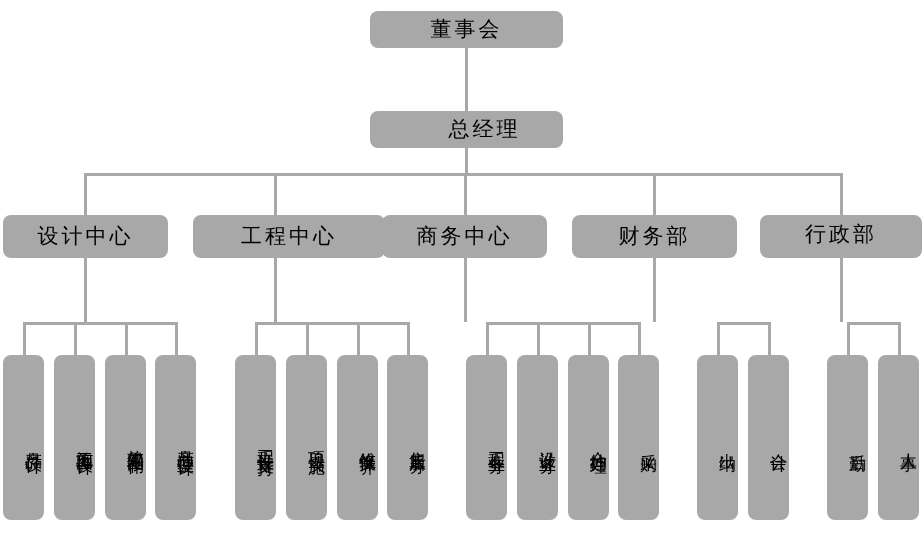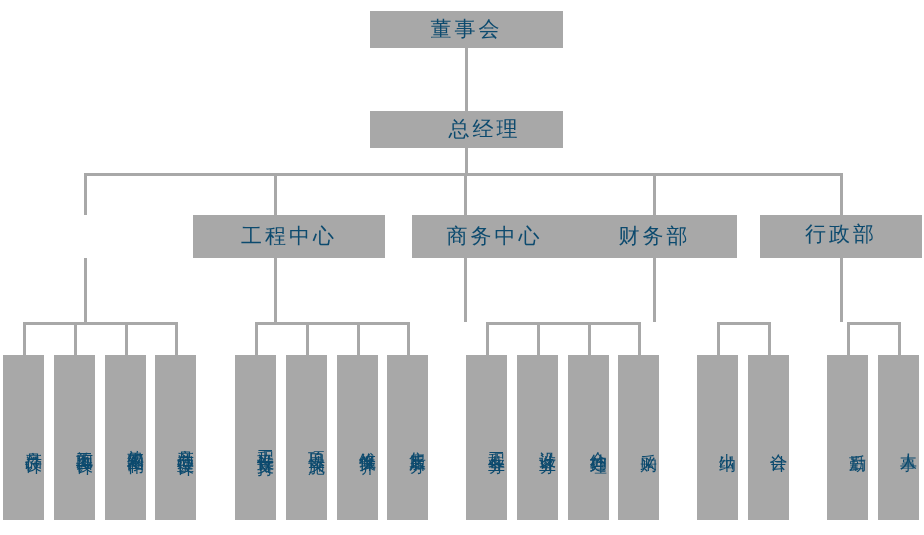--- a/index.html
+++ b/index.html
@@ -8,22 +8,22 @@
     width:924px;height:535px;
     background:#ffffff;
     font-family:"DejaVu Sans","Liberation Sans",sans-serif;
     overflow:hidden;
   }
   #chart{position:relative;width:924px;height:535px;}
 
   .node{
     position:absolute;
     background:#a8a8a8;
-    color:#0c4a6e;
-    border-radius:0;
+    color:#000000;
+    border-radius:8px;
     box-sizing:border-box;
     display:flex;
     align-items:center;
     justify-content:center;
     text-align:center;
     letter-spacing:3px;
     line-height:1.25;
     -webkit-font-smoothing:antialiased;
   }
   
@@ -100,22 +100,23 @@
   <div class="ln v" style="left:768px;top:322px;height:33px;"></div>
 
   <div class="ln v" style="left:840px;top:258px;height:64px;"></div>
   <div class="ln h" style="left:847px;top:322px;width:54px;"></div>
   <div class="ln v" style="left:847px;top:322px;height:33px;"></div>
   <div class="ln v" style="left:898px;top:322px;height:33px;"></div>
 
   <div class="node tier1 board">董事会</div>
   <div class="node tier1 gm">总经理</div>
 
+  <div class="node tier2" style="left:3px;width:165px;">设计中心</div>
   <div class="node tier2" style="left:193px;width:192px;">工程中心</div>
-  <div class="node tier2" style="left:382px;width:165px;margin-left:30px;">商务中心</div>
+  <div class="node tier2" style="left:382px;width:165px;">商务中心</div>
   <div class="node tier2" style="left:572px;width:165px;">财务部</div>
   <div class="node tier2" style="left:760px;width:162px;font-family:Liberation Mono, monospace;">行政部</div>
 
   <div class="node tier3" style="left:3px;">产品设计</div>
   <div class="node tier3" style="left:54px;">施工图设计</div>
   <div class="node tier3" style="left:105px;">效果图制作</div>
   <div class="node tier3" style="left:155px;">产品造型设计</div>
 
   <div class="node tier3" style="left:235px;">工程设计支持</div>
   <div class="node tier3" style="left:286px;">项目实施</div>

